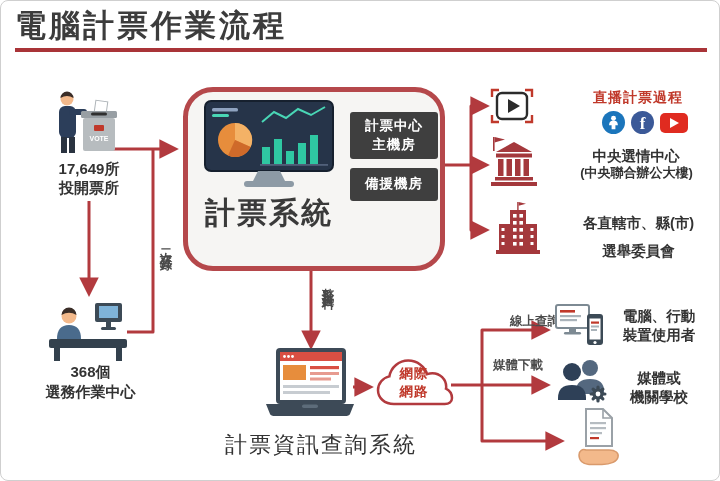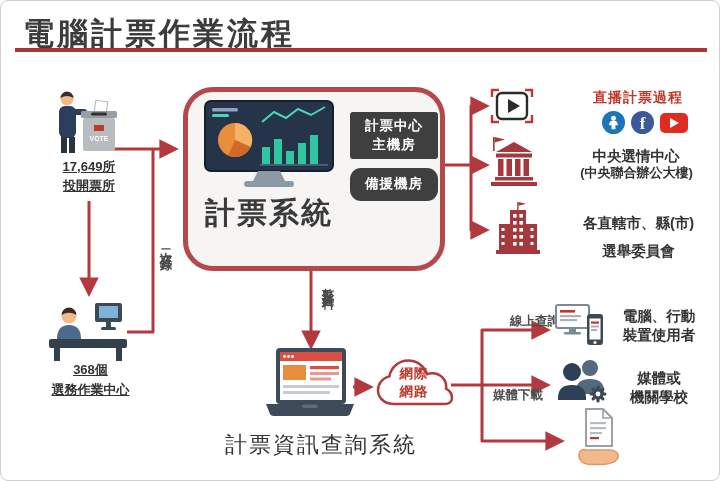--- a/index.html
+++ b/index.html
@@ -1,24 +1,24 @@
 <!DOCTYPE html>
 <html style="--accent: #b23a3e; --rule: #a93438; --box-border: #b5484b; --box-bg: #f6f5f3; --dark-box: #3f3f3f; --broadcast-red: #c0392b; --building-red: #a4383c; --facebook-blue: #3b5998; --youtube-red: #e02b20; --cec-blue: #1b75bb; --title-text: #3c3c3c;"><head>
 <meta charset="utf-8">
 <style>
   html,body{margin:0;padding:0;background:#fff;font-family:"Liberation Sans","DejaVu Sans",sans-serif;}
   .canvas{position:relative;width:718px;height:479px;background:#fff;border:1px solid #cfcfcf;border-radius:8px;overflow:hidden;}
   .abs{position:absolute;}
-  .title{position:absolute;left:14px;top:4px;margin:8px;font-size:31px;font-weight:900;letter-spacing:3px;color:var(--title-text,#3c3c3c);z-index:3;}
+  .title{position:absolute;left:14px;top:4px;margin:0;font-size:31px;font-weight:900;letter-spacing:3px;color:var(--title-text,#3c3c3c);z-index:3;}
   .title-rule{position:absolute;left:14px;top:47px;width:692px;height:4px;background:var(--rule,#a93438);z-index:3;}
   .wires{position:absolute;left:0;top:0;z-index:1;}
   .wire{stroke:var(--accent,#b23a3e);stroke-width:3;fill:none;stroke-linejoin:round;}
   .icon{z-index:2;}
   .lbl{position:absolute;z-index:2;font-weight:bold;color:#333;text-align:center;line-height:1.3;}
-  .lbl-lg{font-size:13px;text-decoration:underline;}
+  .lbl-lg{font-size:15px;}
   .sys-name{font-size:30px;font-weight:900;color:#3a3a3a;letter-spacing:2px;}
   .query-name{font-size:22px;font-weight:400;color:#333;letter-spacing:2px;}
   .vertical{writing-mode:vertical-rl;text-orientation:upright;letter-spacing:3px;font-size:12.5px;font-weight:bold;color:#4a4a4a;}
   .big-box{position:absolute;left:182px;top:86px;width:252px;height:174px;border:5px solid var(--box-border,#b5484b);border-radius:30px;background:var(--box-bg,#f6f5f3);z-index:1;}
   .dark-box{position:absolute;z-index:2;background:var(--dark-box,#3f3f3f);color:#fff;border-radius:3px;display:flex;flex-direction:column;align-items:center;justify-content:center;font-size:13.5px;font-weight:bold;line-height:1.35;letter-spacing:1px;}
   .live-label{position:absolute;z-index:2;color:var(--broadcast-red,#c0392b);font-weight:bold;font-size:14px;text-align:center;letter-spacing:1px;}
   .small-lbl{position:absolute;z-index:2;font-size:12.5px;font-weight:bold;color:#4c4c4c;text-align:center;}
   .two-line{font-size:14.5px;line-height:1.35;}
   .cloud-text{position:absolute;z-index:2;color:var(--broadcast-red,#c0392b);font-weight:bold;font-size:13.5px;text-align:center;line-height:1.35;letter-spacing:1px;}
   .badge{position:absolute;z-index:2;border-radius:50%;display:flex;align-items:center;justify-content:center;}
@@ -110,21 +110,21 @@
     <rect x="56" y="64" width="68" height="1.8" fill="#51607a"></rect>
     <path d="M54 71 h22 l5 10 h-32 z" fill="#8d9aa5"></path>
     <rect x="40" y="81" width="50" height="6" rx="3" fill="#8d9aa5"></rect>
   </svg>
   <div class="lbl sys-name" style="left:198px;top:192px;width:140px;">計票系統</div>
 
   <div class="dark-box" style="left:349px;top:111px;width:88px;height:47px;">
     <span>計票中心</span>
     <span>主機房</span>
   </div>
-  <div class="dark-box" style="left:349px;top:167px;width:88px;height:33px;border-radius:11px;">
+  <div class="dark-box" style="left:349px;top:167px;width:88px;height:33px;">
     <span>備援機房</span>
   </div>
 
   <div class="abs vertical" style="left:318px;top:277px;z-index:2;">整批資料</div>
 
   <svg class="abs icon" style="left:489px;top:87px" width="44" height="36" viewBox="0 0 44 36">
     <path d="M2 9 V2 H9 M35 2 H42 V9 M42 27 V34 H35 M9 34 H2 V27" stroke="var(--broadcast-red,#c0392b)" stroke-width="2.4" fill="none"></path>
     <rect x="7" y="5" width="30" height="26" rx="5" fill="#fff" stroke="#2b2b2b" stroke-width="2.4"></rect>
     <polygon points="18,11 18,25 30,18" fill="#2b2b2b"></polygon>
   </svg>
@@ -205,21 +205,21 @@
 
   <svg class="abs icon" style="left:373px;top:351px" width="80" height="62" viewBox="0 0 80 62">
     <path d="M20 52 C10.6 52 4 45.8 4 38.2 C4 31.4 8.8 25.8 15.4 24.4 C17 15.2 25 8.6 34.2 8.6 C43.2 8.6 50.6 14.4 53.2 22.2 C54.8 21.6 56.6 21.2 58.4 21.2 C66 21.2 72.2 27.2 72.2 34.8 C72.2 35.4 72.2 36 72 36.6 C75.6 38.4 78 42 78 46 C78 50 74.8 52 70.8 52 Z" fill="#fff" style="stroke:var(--accent,#b23a3e)" stroke-width="2.5"></path>
   </svg>
   <div class="cloud-text" style="left:381px;top:364px;width:64px;">
     <div>網際</div>
     <div>網路</div>
   </div>
 
   <div class="small-lbl" style="left:487px;top:312px;width:60px;margin-left:17px;">線上查詢</div>
-  <div class="small-lbl" style="left:487px;top:356px;width:60px;margin-top:30px;">媒體下載</div>
+  <div class="small-lbl" style="left:487px;top:356px;width:60px;">媒體下載</div>
 
   <svg class="abs icon" style="left:554px;top:301px" width="50" height="46" viewBox="0 0 50 46">
     <rect x="1" y="3" width="33" height="23" rx="2" fill="#fff" stroke="#7d8a93" stroke-width="2"></rect>
     <rect x="5" y="8" width="15" height="2.6" fill="#c0392b"></rect>
     <rect x="5" y="13" width="21" height="2.2" fill="#aab3ba"></rect>
     <rect x="5" y="17" width="17" height="2.2" fill="#aab3ba"></rect>
     <rect x="14" y="26" width="7" height="4" fill="#7d8a93"></rect>
     <rect x="9" y="30" width="17" height="2.6" rx="1.3" fill="#7d8a93"></rect>
     <rect x="32" y="12" width="16" height="31" rx="3" fill="#3c4a56"></rect>
     <rect x="34.5" y="16.5" width="11" height="21" fill="#fff"></rect>

